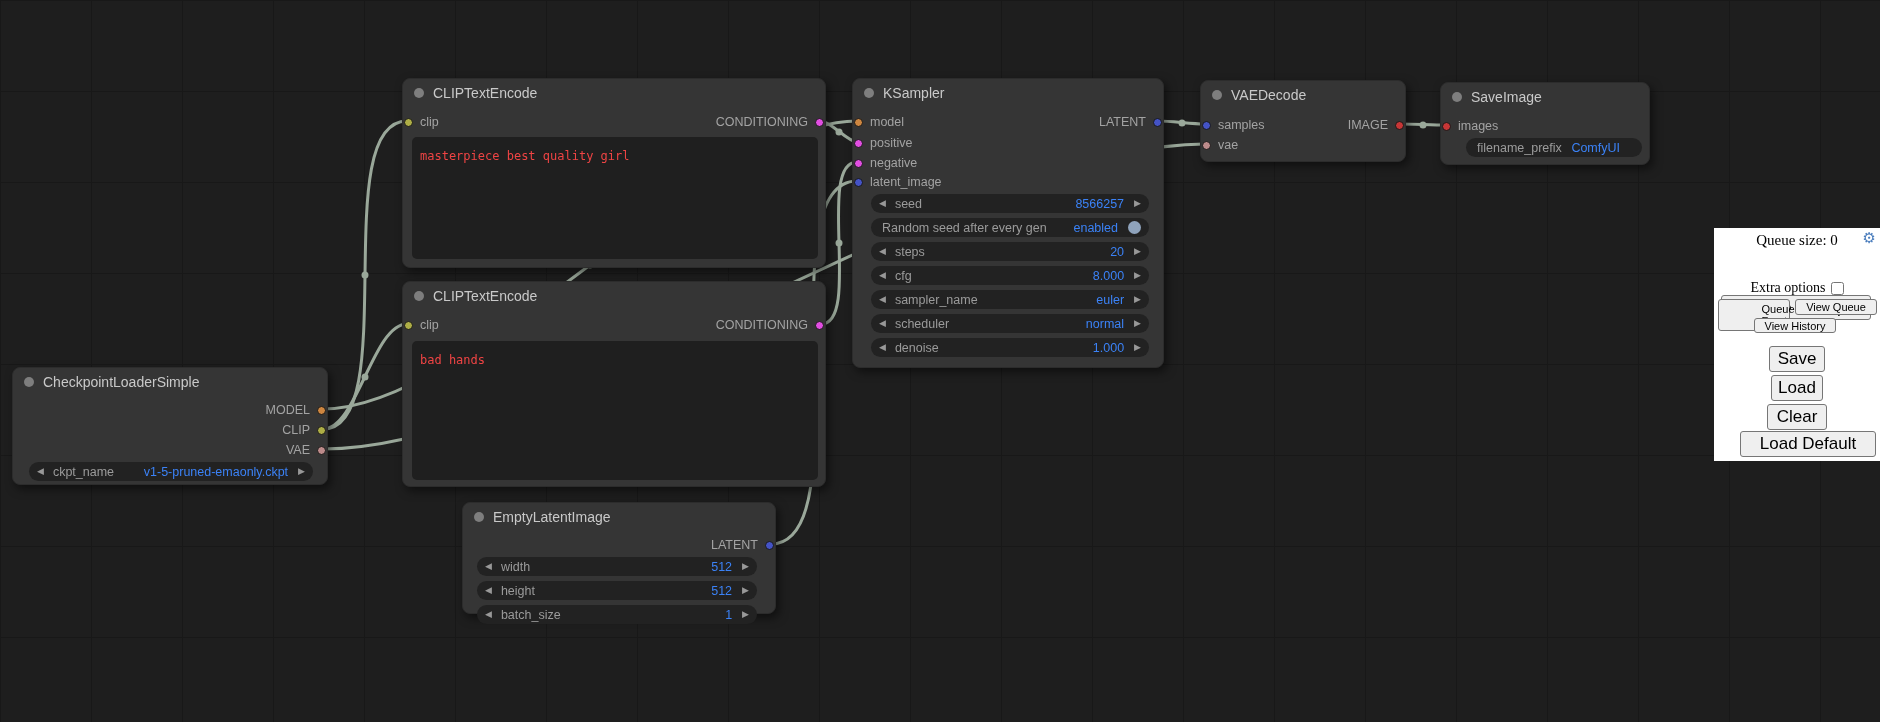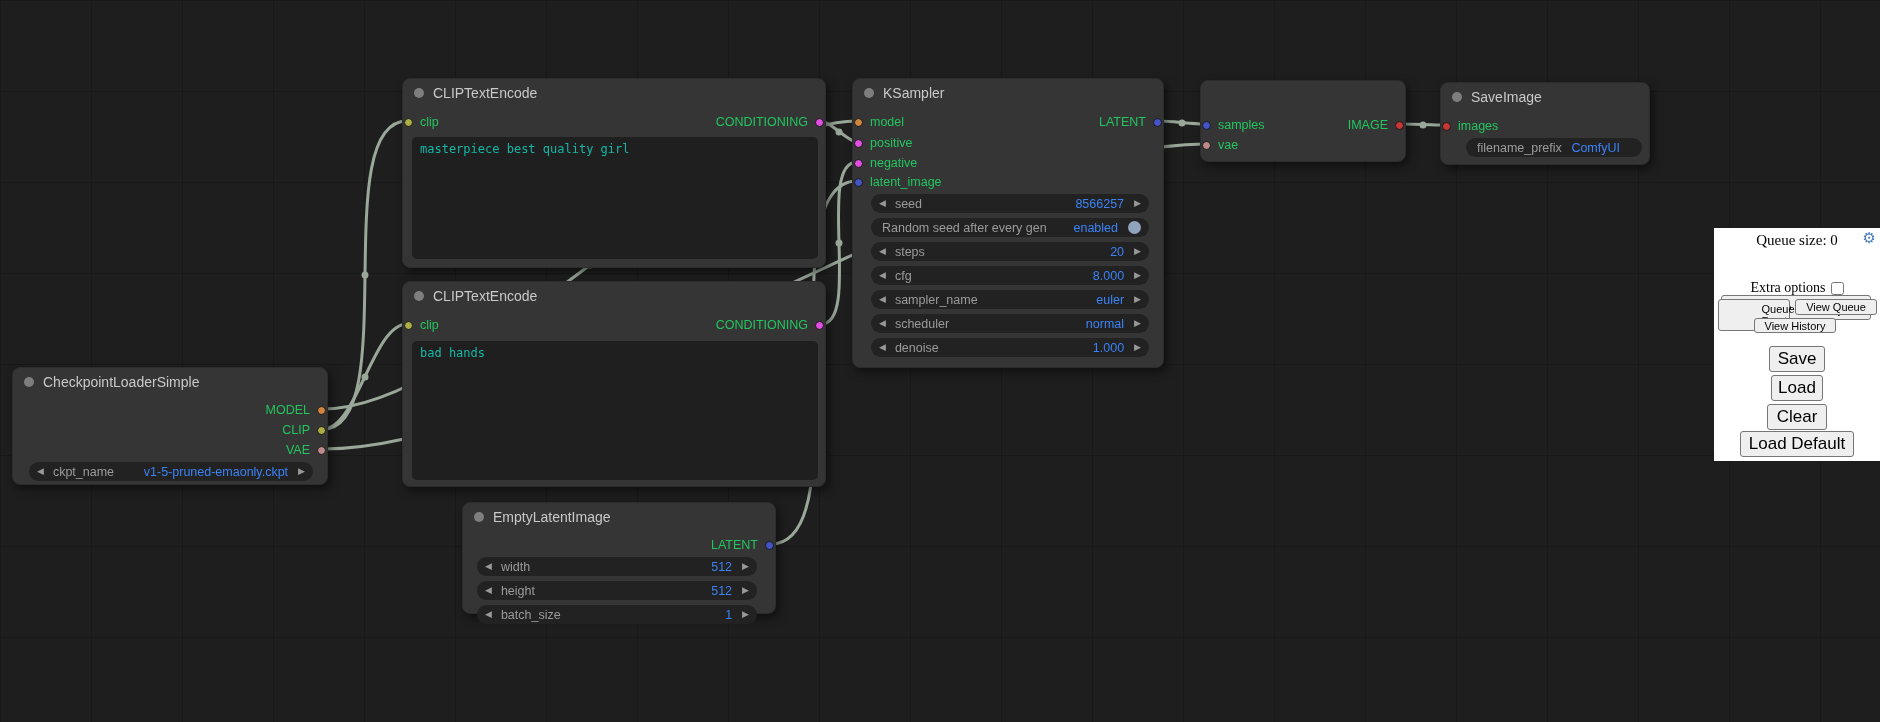--- a/index.html
+++ b/index.html
@@ -21,43 +21,43 @@
   .node {
     position:absolute; z-index:2;
     background:#353535; border:1px solid #2c2c2c; border-radius:8px;
     box-shadow:3px 4px 10px rgba(0,0,0,.5);
   }
   .node-title {
     height:28px; display:flex; align-items:center; padding:0 11px;
     color:#c9c9c9; font-size:14px; white-space:nowrap;
   }
   .title-dot { width:10px; height:10px; border-radius:50%; background:#7e7e7e; margin-right:9px; flex:none; }
-  .port { position:absolute; height:18px; display:flex; align-items:center; gap:7px; font-size:12.5px; color:#22c55e; white-space:nowrap; }
+  .port { position:absolute; height:18px; display:flex; align-items:center; gap:7px; font-size:12.5px; color:#a3a3a3; white-space:nowrap; }
   .port.in  { left:1px; }
   .port.out { right:1px; }
   .pdot { width:9px; height:9px; border-radius:50%; border:1px solid #181818; flex:none; }
   .c-model { background:#CE8640; }
   .c-clip { background:#AEAE46; }
   .c-vae { background:#BD8B8B; }
   .c-cond { background:#E24EE2; }
   .c-latent { background:#4453C6; }
   .c-image { background:#C73636; }
   .widget {
     position:absolute; height:19px; background:#222; border-radius:10px;
     display:flex; align-items:center; padding:0 8px; gap:6px;
     font-size:12.5px; color:#9b9b9b; white-space:nowrap;
   }
   .warrow { font-family:"DejaVu Sans", sans-serif; font-size:9px; color:#989898; line-height:1; flex:none; }
   .wlabel { color:#9b9b9b; margin-left:3px; }
   .wvalue { margin-left:auto; color:#3b82f6; margin-right:4px; }
   .toggle-dot { width:13px; height:13px; border-radius:50%; background:#8FA3BC; flex:none; }
   .ta {
     position:absolute; background:#1f1f1f; border:none; border-radius:5px;
-    color:#14b8a6; font-family:"DejaVu Sans Mono", monospace; font-size:12px;
-    padding:5px 8px; resize:none; outline:none; white-space:pre-wrap;
+    color:#ef4444; font-family:"DejaVu Sans Mono", monospace; font-size:12px;
+    padding:12px 8px; resize:none; outline:none; white-space:pre-wrap;
   }
   
   .menu { position:absolute; z-index:3; background:#ffffff; color:#000; }
   .menu-queue-size {
     position:absolute; left:0; top:4px; width:100%; text-align:center;
     font-family:"Liberation Serif", serif; font-size:15px;
   }
   .gear {
     position:absolute; right:4px; top:3px; font-family:"DejaVu Sans", sans-serif;
     font-size:15px; color:#4A7DBD; line-height:1; cursor:pointer;
@@ -248,20 +248,24 @@
   </div>
   <div class="widget" style="top:259px; left:18px; right:14px;">
     <span class="warrow">◀</span>
     <span class="wlabel">denoise</span>
     <span class="wvalue">1.000</span>
     <span class="warrow">▶</span>
   </div>
 </div>
 
 <div class="node" style="left:1200px; top:80px; width:206px; height:82px;">
+  <div class="node-title">
+    <span class="title-dot"></span>
+    <span>VAEDecode</span>
+  </div>
   <div class="port in" style="top:35px">
     <span class="pdot c-latent"></span>
     <span>samples</span>
   </div>
   <div class="port in" style="top:55px">
     <span class="pdot c-vae"></span>
     <span>vae</span>
   </div>
   <div class="port out" style="top:35px">
     <span>IMAGE</span>
@@ -291,14 +295,14 @@
   <div class="extra-row">
     <span>Extra options</span>
     <input type="checkbox" style="">
   </div>
   <div class="btn btn-sm" style="left:4px; top:71px; width:72px; height:32px;padding-left:48px;">Queue Front</div>
   <div class="btn btn-sm" style="left:81px; top:71px; width:82px; height:16px;">View Queue</div>
   <div class="btn btn-sm" style="left:40px; top:90px; width:82px; height:15px;">View History</div>
   <div class="btn btn-lg" style="left:55px; top:118px; width:56px; height:26px;">Save</div>
   <div class="btn btn-lg" style="left:57px; top:147px; width:52px; height:26px;">Load</div>
   <div class="btn btn-lg" style="left:53px; top:176px; width:60px; height:26px;">Clear</div>
-  <div class="btn btn-lg" style="left:26px; top:203px; width:114px; height:26px;">Load Default</div>
+  <div class="btn btn-lg" style="left:26px; top:203px; width:136px; height:26px;">Load Default</div>
 </div>
 
 </body></html>

